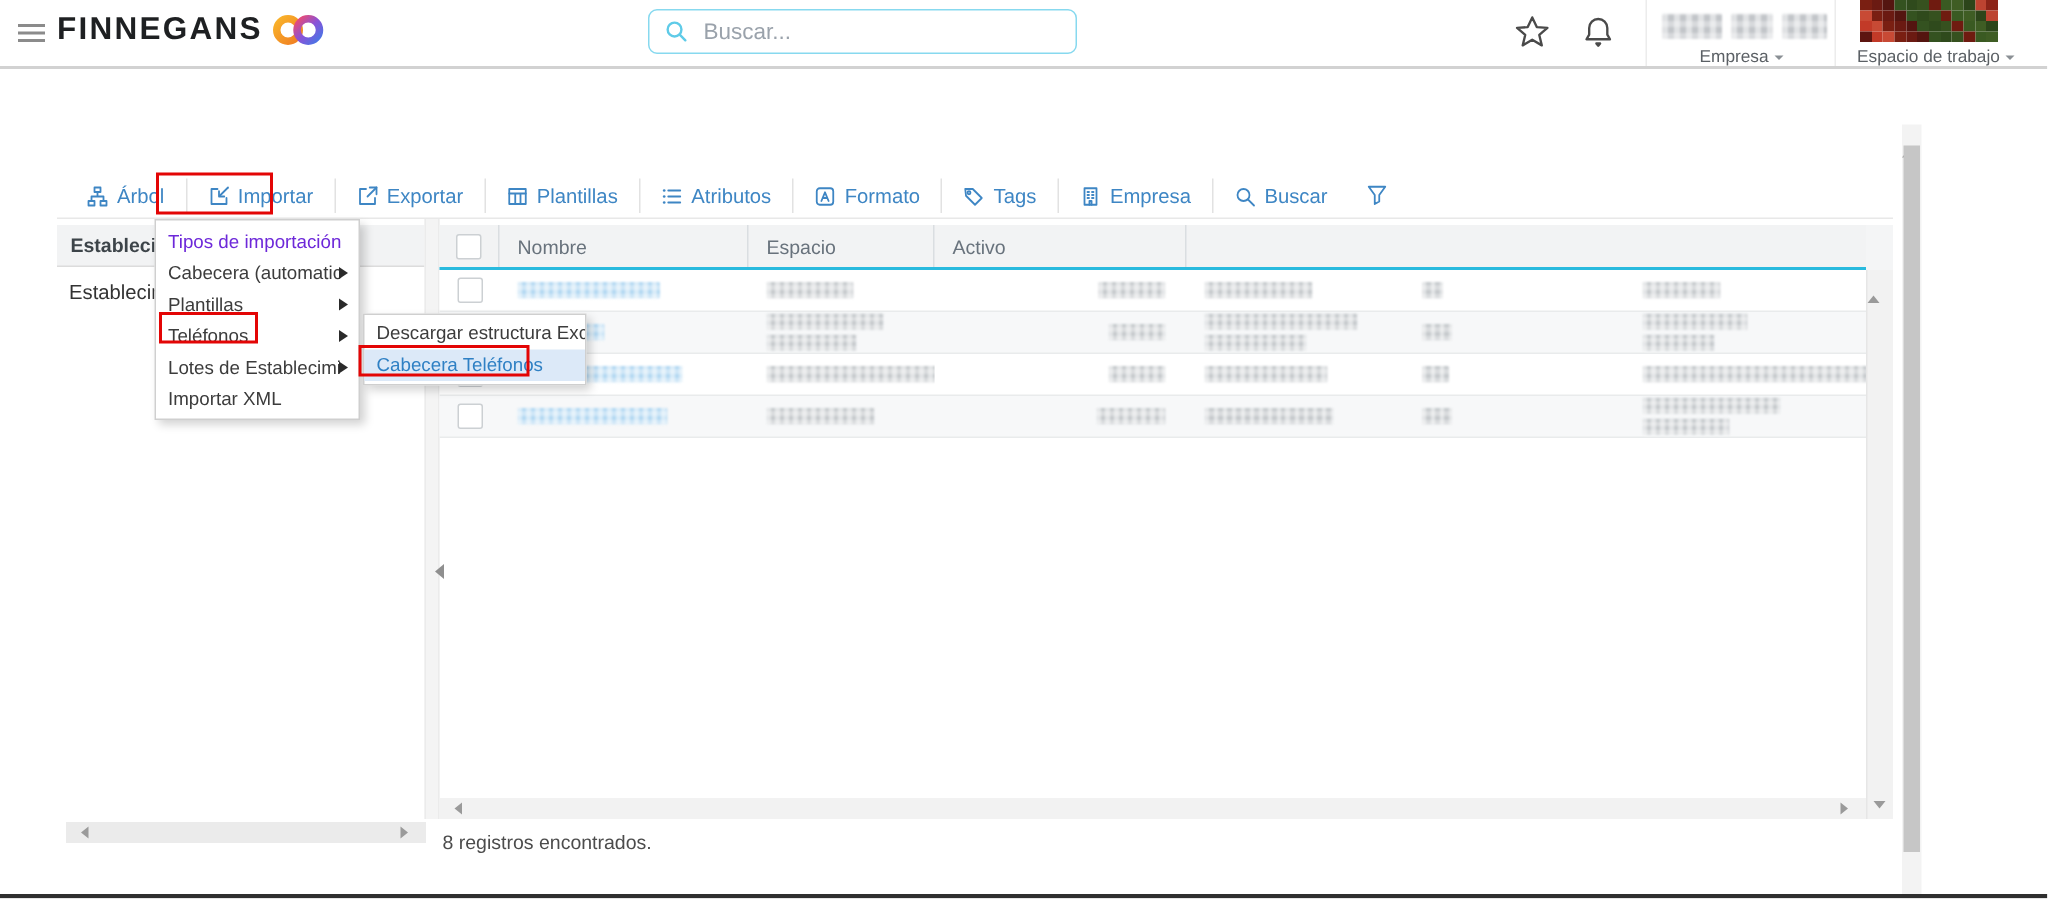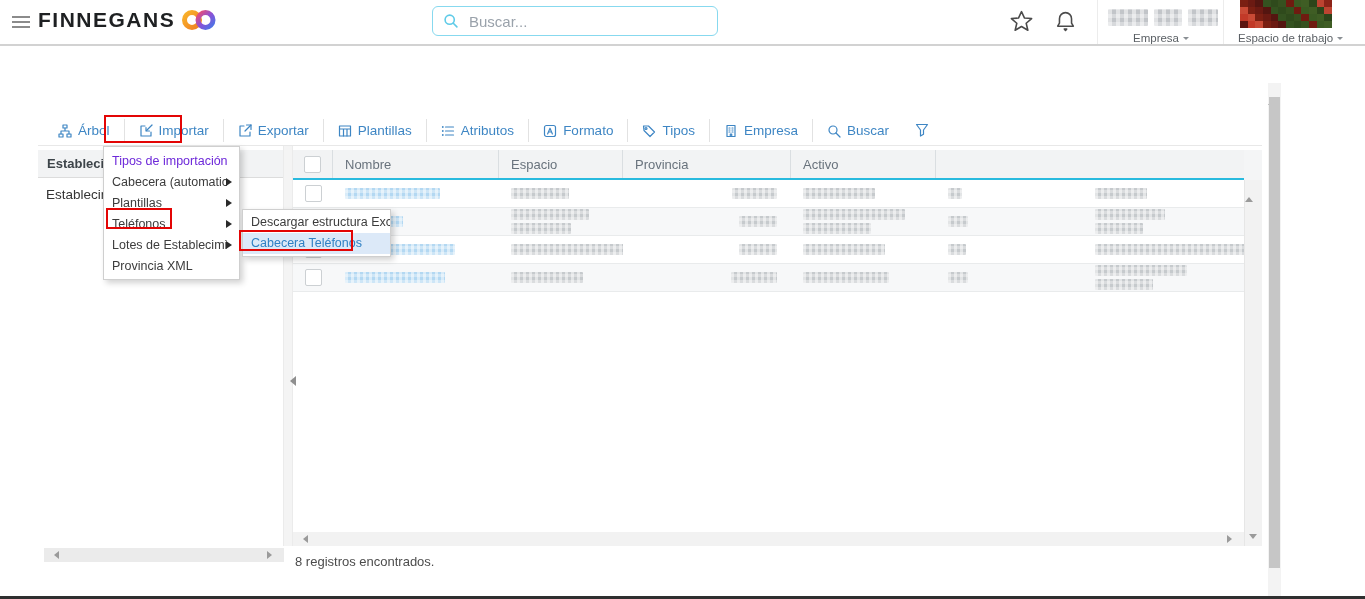--- a/index.html
+++ b/index.html
@@ -292,21 +292,21 @@
         </span>
         <span class="tb-label">Formato</span>
       </div>
       <div class="tb-item">
         <span class="icon">
           <svg width="14" height="14" viewBox="0 0 14 14" fill="none" stroke="currentColor" stroke-width="1.2" stroke-linecap="round" stroke-linejoin="round">
             <path d="M1.5 2h5l6 6-4.5 4.5-6-6z"></path>
             <circle cx="4" cy="4.5" r="1"></circle>
           </svg>
         </span>
-        <span class="tb-label">Tipos</span>
+        <span class="tb-label">Tags</span>
       </div>
       <div class="tb-item">
         <span class="icon">
           <svg width="14" height="14" viewBox="0 0 14 14" fill="none" stroke="currentColor" stroke-width="1.2" stroke-linecap="round" stroke-linejoin="round">
             <rect x="3" y="1.5" width="8" height="11"></rect>
             <path d="M5 4h1M8 4h1M5 6h1M8 6h1M5 8h1M8 8h1M6.3 12.5V10h1.4v2.5"></path>
           </svg>
         </span>
         <span class="tb-label">Empresa</span>
       </div>
@@ -341,21 +341,20 @@
     <span class="arr-right"></span>
   </div>
 
   <div class="table-wrap">
     <div class="thead">
         <div class="th cb">
           <span class="checkbox"></span>
         </div>
         <div class="th">Nombre</div>
         <div class="th">Espacio</div>
-        <div class="th">Provincia</div>
         <div class="th">Activo</div>
       </div>
     <div class="thead-corner"></div>
     <div class="cyan-line"></div>
     <div class="tbody">
         <div class="tr">
           <div class="td cb">
             <span class="checkbox"></span>
           </div>
           <div class="td">
@@ -462,21 +461,21 @@
   </div>
   <div class="status-text">8 registros encontrados.</div>
 
   <div class="menu">
     <div class="menu-header">Tipos de importación</div>
     <div>
         <div class="menu-item"><span class="mi-label">Cabecera (automatico)</span><span class="mi-arrow"></span></div>
         <div class="menu-item"><span class="mi-label">Plantillas</span><span class="mi-arrow"></span></div>
         <div class="menu-item"><span class="mi-label">Teléfonos</span><span class="mi-arrow"></span></div>
         <div class="menu-item"><span class="mi-label">Lotes de Establecimientos</span><span class="mi-arrow"></span></div>
-        <div class="menu-item"><span class="mi-label">Provincia XML</span></div>
+        <div class="menu-item"><span class="mi-label">Importar XML</span></div>
       </div>
   </div>
   <div class="submenu">
       <div class="menu-item"><span class="mi-label" style="max-width:140px">Descargar estructura Excel</span></div>
       <div class="menu-item highlighted"><span class="mi-label" style="max-width:140px">Cabecera Teléfonos</span></div>
     </div>
 
   <div class="red-annot" style="left:104px;top:115px;width:78px;height:28px;"></div>
   <div class="red-annot" style="left:106px;top:208px;width:66px;height:21px;"></div>
   <div class="red-annot" style="left:239px;top:230px;width:114px;height:21px;"></div>

